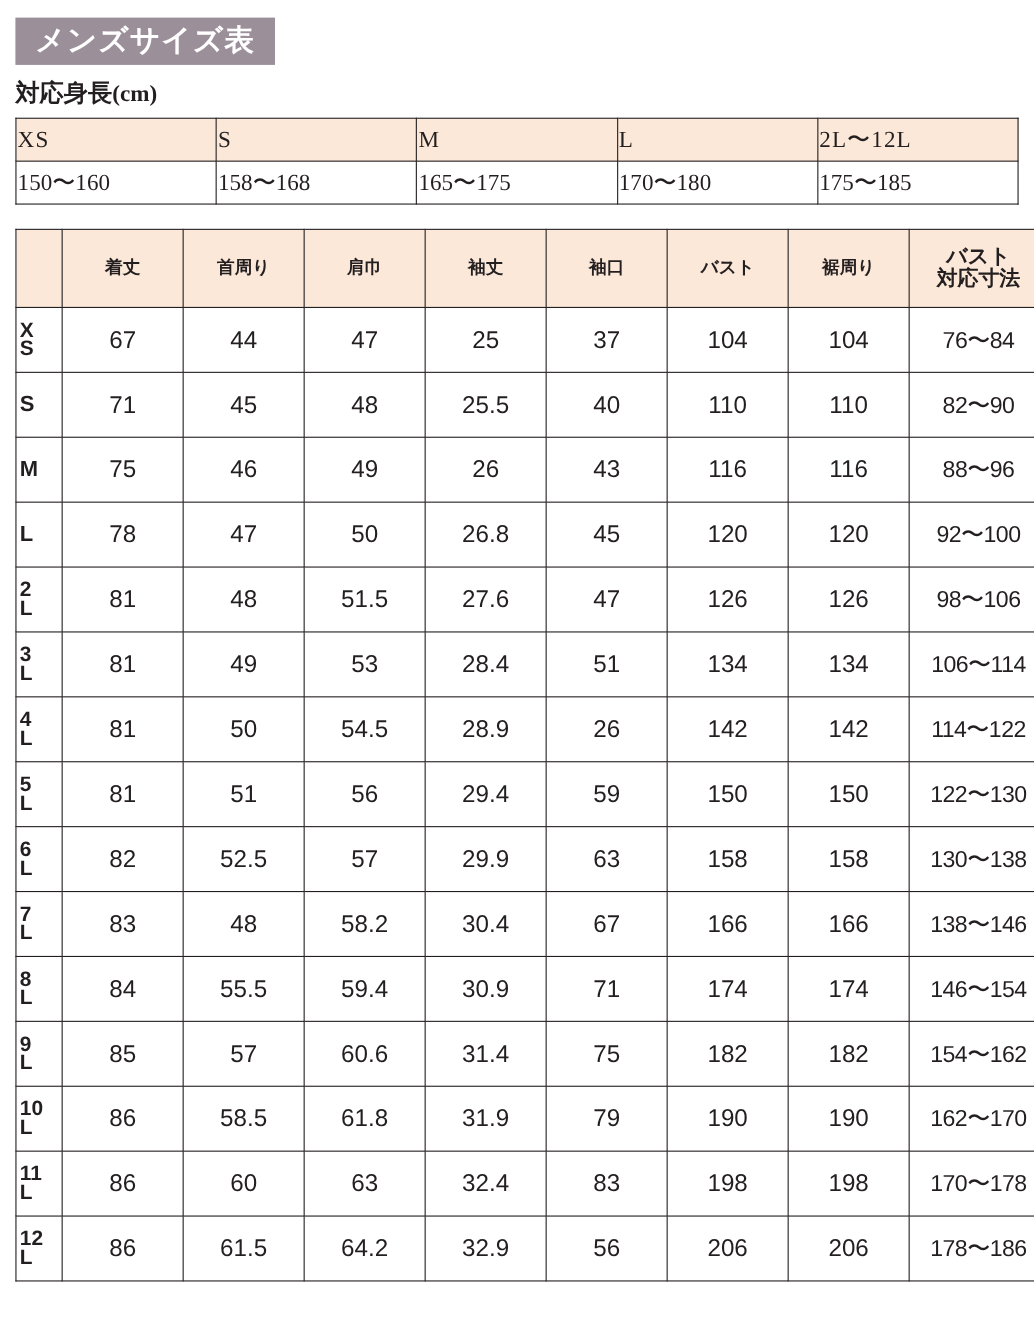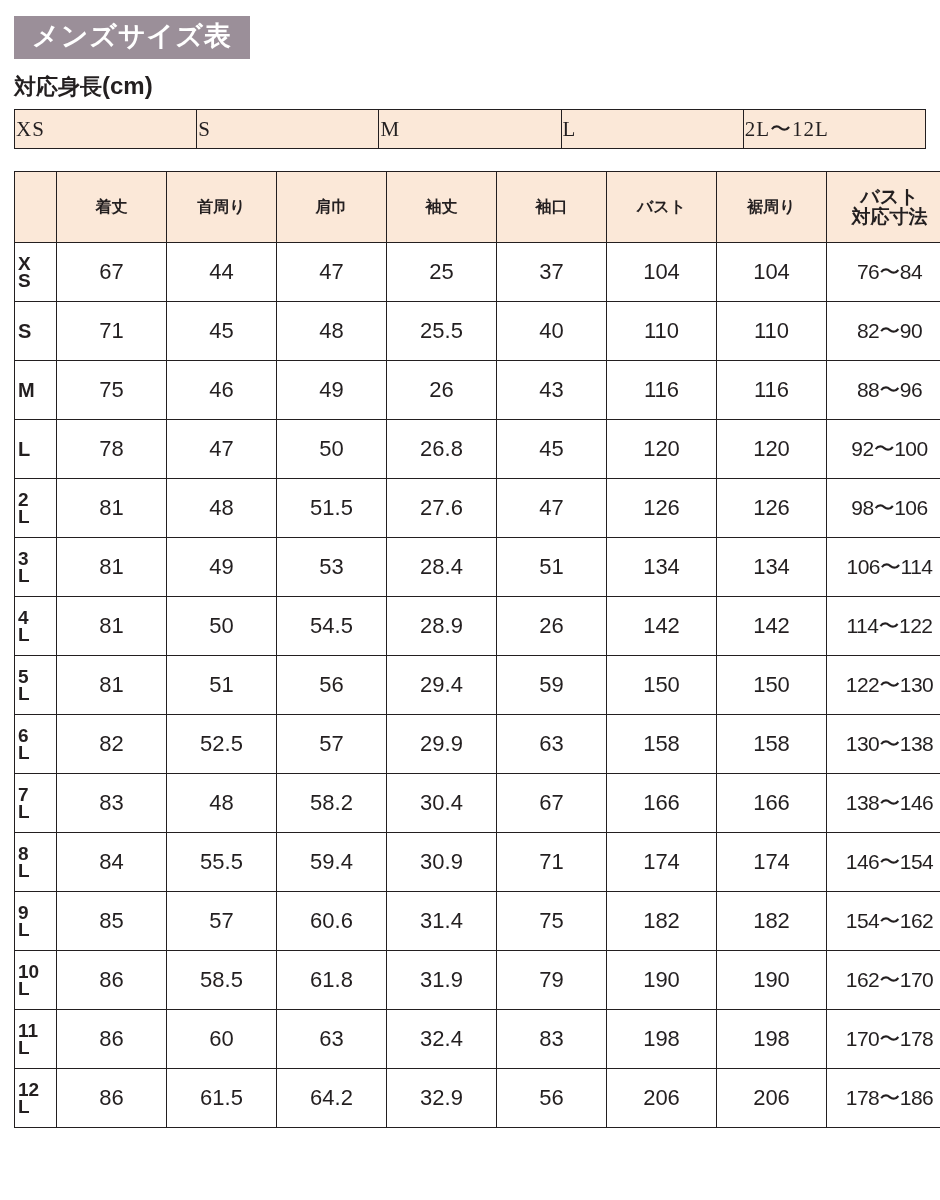--- a/index.html
+++ b/index.html
@@ -34,21 +34,22 @@
   }
   
   .height-label {
     margin-top: 14px;
     font-size: 22px;
     font-weight: bold;
     letter-spacing: 0px;
     line-height: 1.1;
   }
   .height-label .unit {
-    font-size: 24px;
+    font-size: 21px;
+    font-family: Liberation Serif, serif;
   }
   table {
     border-collapse: collapse;
     table-layout: fixed;
   }
   .height-table {
     margin-top: 10px;
     width: 912px;
   }
   .height-table td {
@@ -143,20 +144,27 @@
         <col>
         <col>
     </colgroup>
     <tbody>
       <tr class="head">
         <td>XS</td>
         <td>S</td>
         <td>M</td>
         <td>L</td>
         <td>2L〜12L</td>
+      </tr>
+      <tr class="vals">
+        <td>150〜160</td>
+        <td>158〜168</td>
+        <td>165〜175</td>
+        <td>170〜180</td>
+        <td>175〜185</td>
       </tr>
     </tbody>
   </table>
 
   <table class="main-table">
     <colgroup>
       <col class="c-size">
       <col class="c-d">
         <col class="c-d">
         <col class="c-d">

